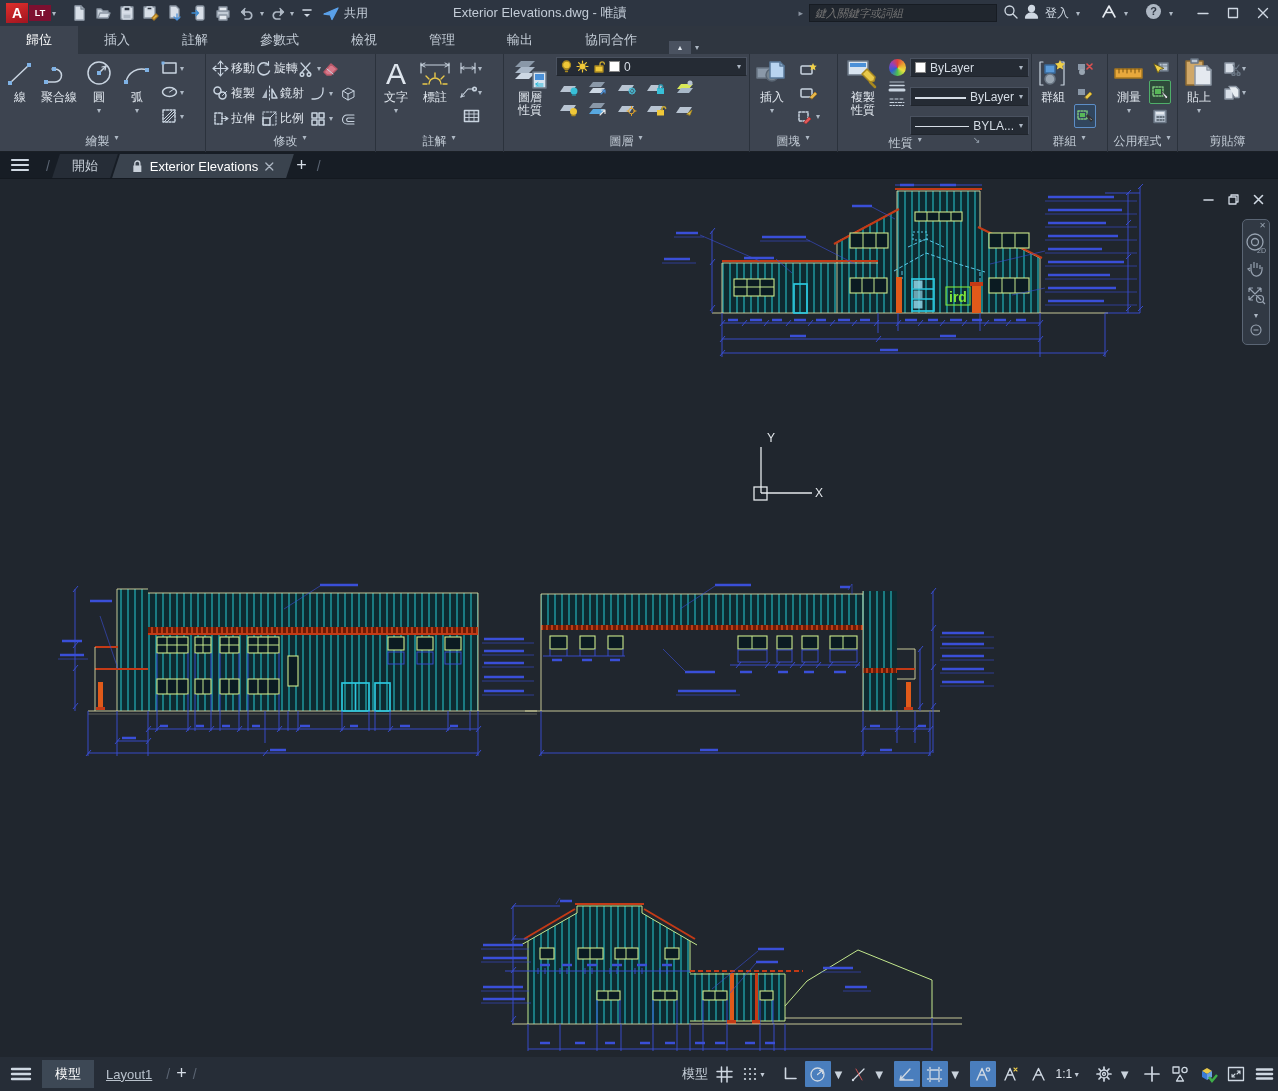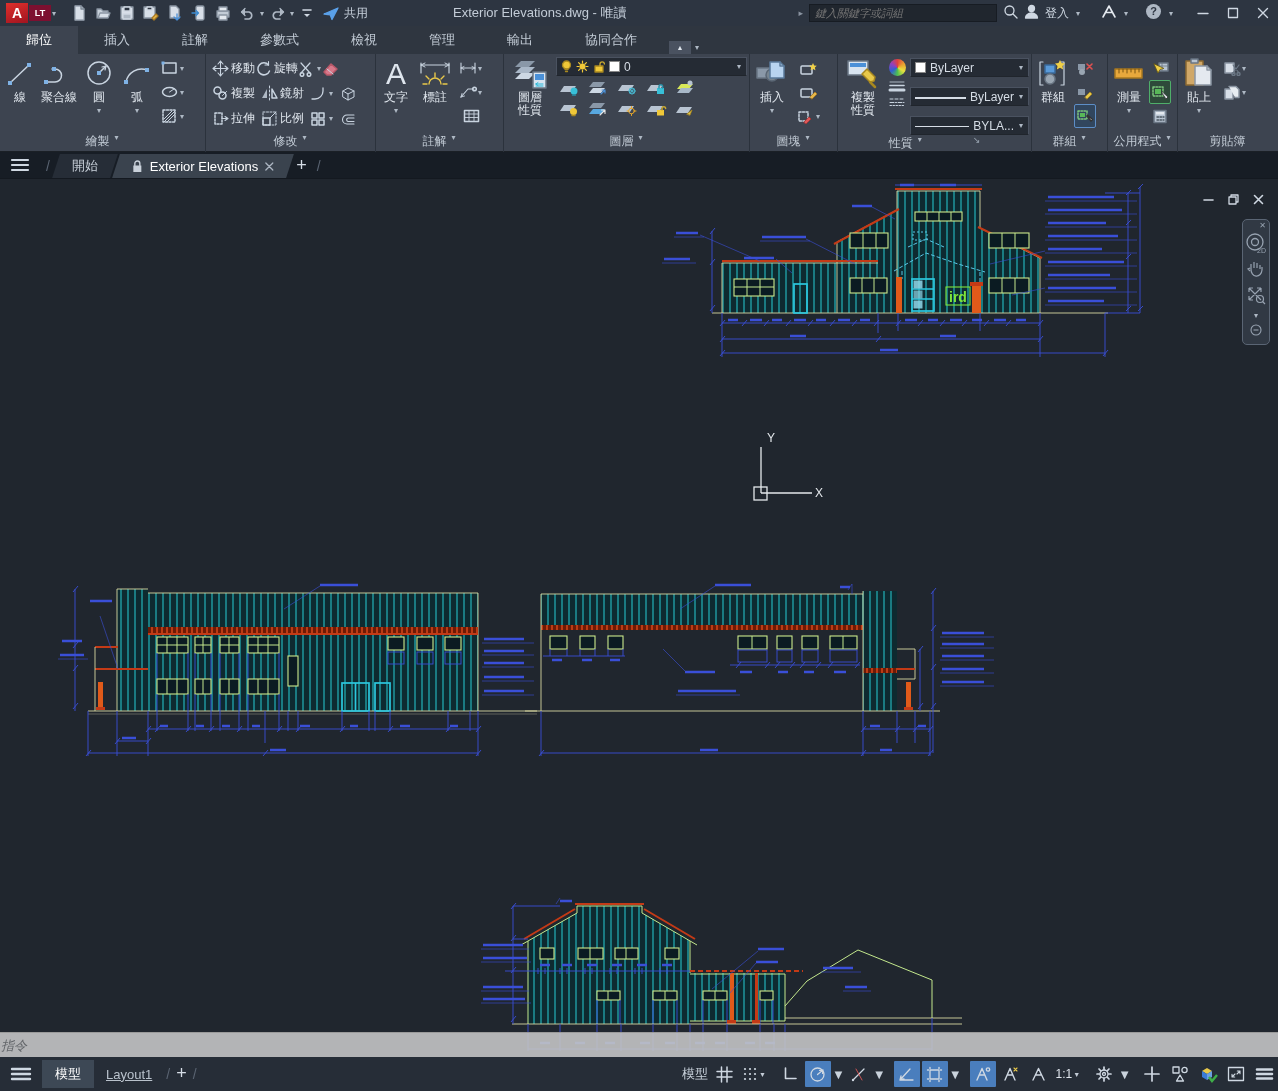--- a/index.html
+++ b/index.html
@@ -1048,23 +1048,20 @@
         </span>
       <span class="ni" style="height:16px">
           <svg width="12" height="12" fill="none" stroke="#97a2b0" stroke-width="1.1">
             <circle cx="6" cy="6" r="5"></circle>
             <path d="M3.5,6 H8.5"></path>
           </svg>
         </span>
     </div>
 
     
-    <div class="cmdbar">
-      <div class="cmdtext">指令</div>
-    </div>
   </div>
 
   <div class="statusbar">
     <span class="sb-menu">
         <svg class="i" width="22" height="18">
           <path d="M2,4 H20 M2,9 H20 M2,14 H20" stroke-width="2.4"></path>
         </svg>
       </span>
     <div class="lt-tabs">
       <span class="mtab">模型</span>

